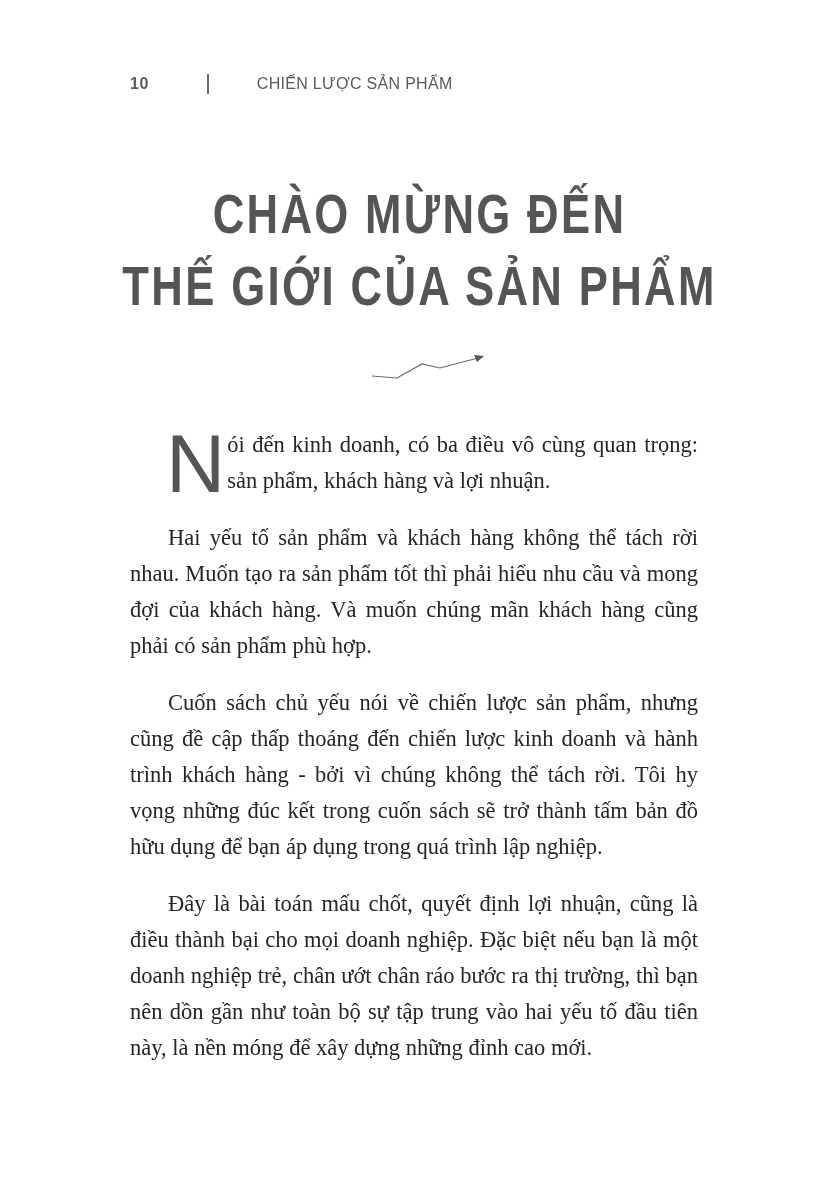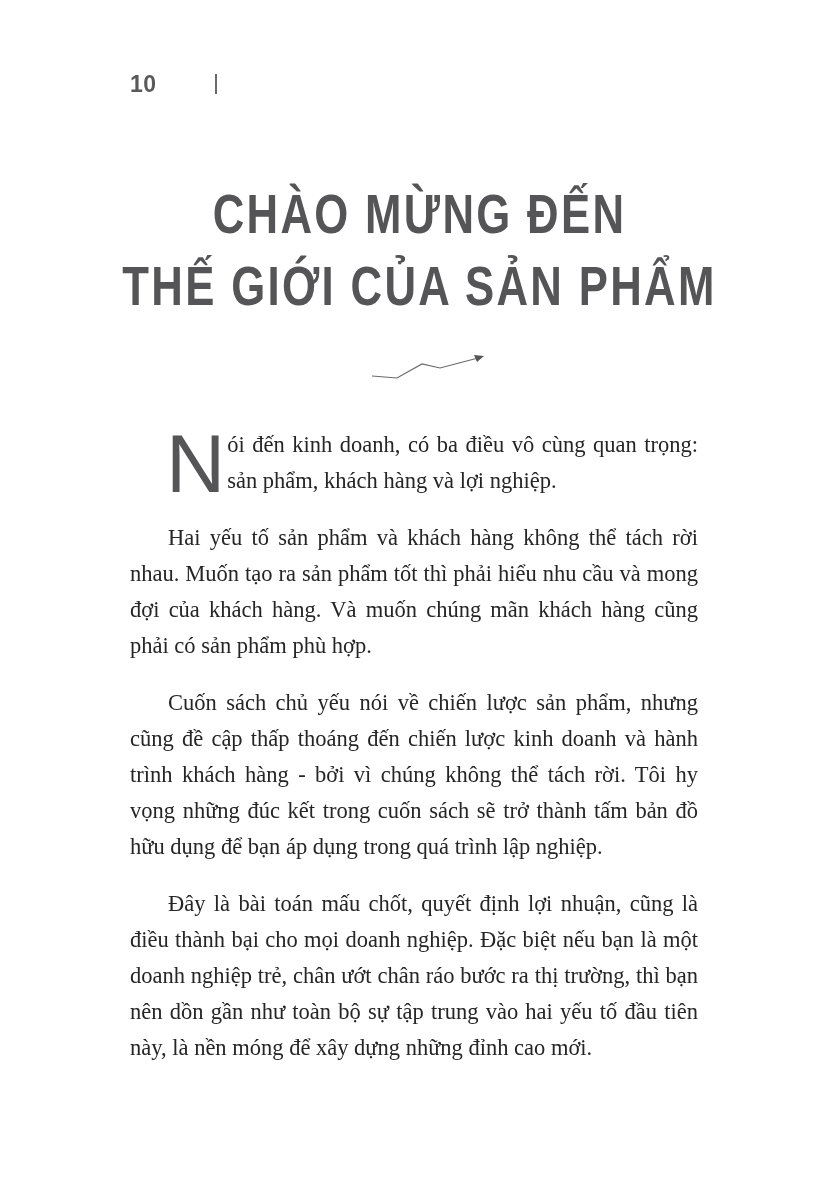--- a/index.html
+++ b/index.html
@@ -3,21 +3,21 @@
 <meta charset="utf-8">
 <style>
   html, body { margin: 0; padding: 0; }
   body {
     width: 827px; height: 1196px; background: #ffffff; position: relative; overflow: hidden;
     color: #2a2a2a;
   }
   .running-head {
     position: absolute; left: 130px; top: 72px; height: 24px;
     display: flex; align-items: center;
-    font-family: "Liberation Sans", sans-serif; color: #5a5a5a; font-size: 23px; gap: 36px;
+    font-family: "Liberation Sans", sans-serif; color: #5a5a5a; font-size: 16px; gap: 36px;
   }
   .page-number { font-weight: bold; letter-spacing: 0.5px; }
   .head-sep { display: inline-block; width: 2px; height: 20px; background: #6a6a6a; margin: 0 12px 0 22px; }
   .head-title { letter-spacing: 0.3px; }
 
   .chapter-title {
     position: absolute; left: 6px; width: 827px; top: 178px; text-align: center;
     font-family: "Liberation Sans", sans-serif; font-weight: bold; color: #555557;
     font-size: 56px; line-height: 72px; letter-spacing: 3px;
   }
@@ -36,32 +36,33 @@
     float: left; font-family: "Liberation Sans", sans-serif; font-size: 82px; line-height: 62px;
     color: #555557; margin: 4px 2px 0 36px; padding-top: 2px;
   }
 </style>
 </head>
 <body>
 
 <div class="running-head">
   <span class="page-number">10</span>
   <span class="head-sep"></span>
+  <span class="head-title">CHIẾN LƯỢC SẢN PHẨM</span>
 </div>
 
 <h1 class="chapter-title" style="margin:0;">
   <span class="line">CHÀO MỪNG ĐẾN</span>
   <span class="line">THẾ GIỚI CỦA SẢN PHẨM</span>
 </h1>
 
 <svg class="ornament" viewBox="0 0 120 32">
   <polyline points="2,24 27,26 52,12 70,16 108,6" fill="none" stroke="#6a6a6a" stroke-width="1.2"></polyline>
   <polygon points="114,4 104,3 107,10" fill="#555"></polygon>
 </svg>
 
 <div class="body-text">
   <p class="first">
-    <span class="drop-cap">N</span><span>ói đến kinh doanh, có ba điều vô cùng quan trọng: sản phẩm, khách hàng và lợi nghiệp.</span>
+    <span class="drop-cap">N</span><span>ói đến kinh doanh, có ba điều vô cùng quan trọng: sản phẩm, khách hàng và lợi nhuận.</span>
   </p>
   <p>Hai yếu tố sản phẩm và khách hàng không thể tách rời nhau. Muốn tạo ra sản phẩm tốt thì phải hiểu nhu cầu và mong đợi của khách hàng. Và muốn chúng mãn khách hàng cũng phải có sản phẩm phù hợp.</p>
   <p>Cuốn sách chủ yếu nói về chiến lược sản phẩm, nhưng cũng đề cập thấp thoáng đến chiến lược kinh doanh và hành trình khách hàng - bởi vì chúng không thể tách rời. Tôi hy vọng những đúc kết trong cuốn sách sẽ trở thành tấm bản đồ hữu dụng để bạn áp dụng trong quá trình lập nghiệp.</p>
   <p>Đây là bài toán mấu chốt, quyết định lợi nhuận, cũng là điều thành bại cho mọi doanh nghiệp. Đặc biệt nếu bạn là một doanh nghiệp trẻ, chân ướt chân ráo bước ra thị trường, thì bạn nên dồn gần như toàn bộ sự tập trung vào hai yếu tố đầu tiên này, là nền móng để xây dựng những đỉnh cao mới.</p>
 </div>
 
 </body></html>

